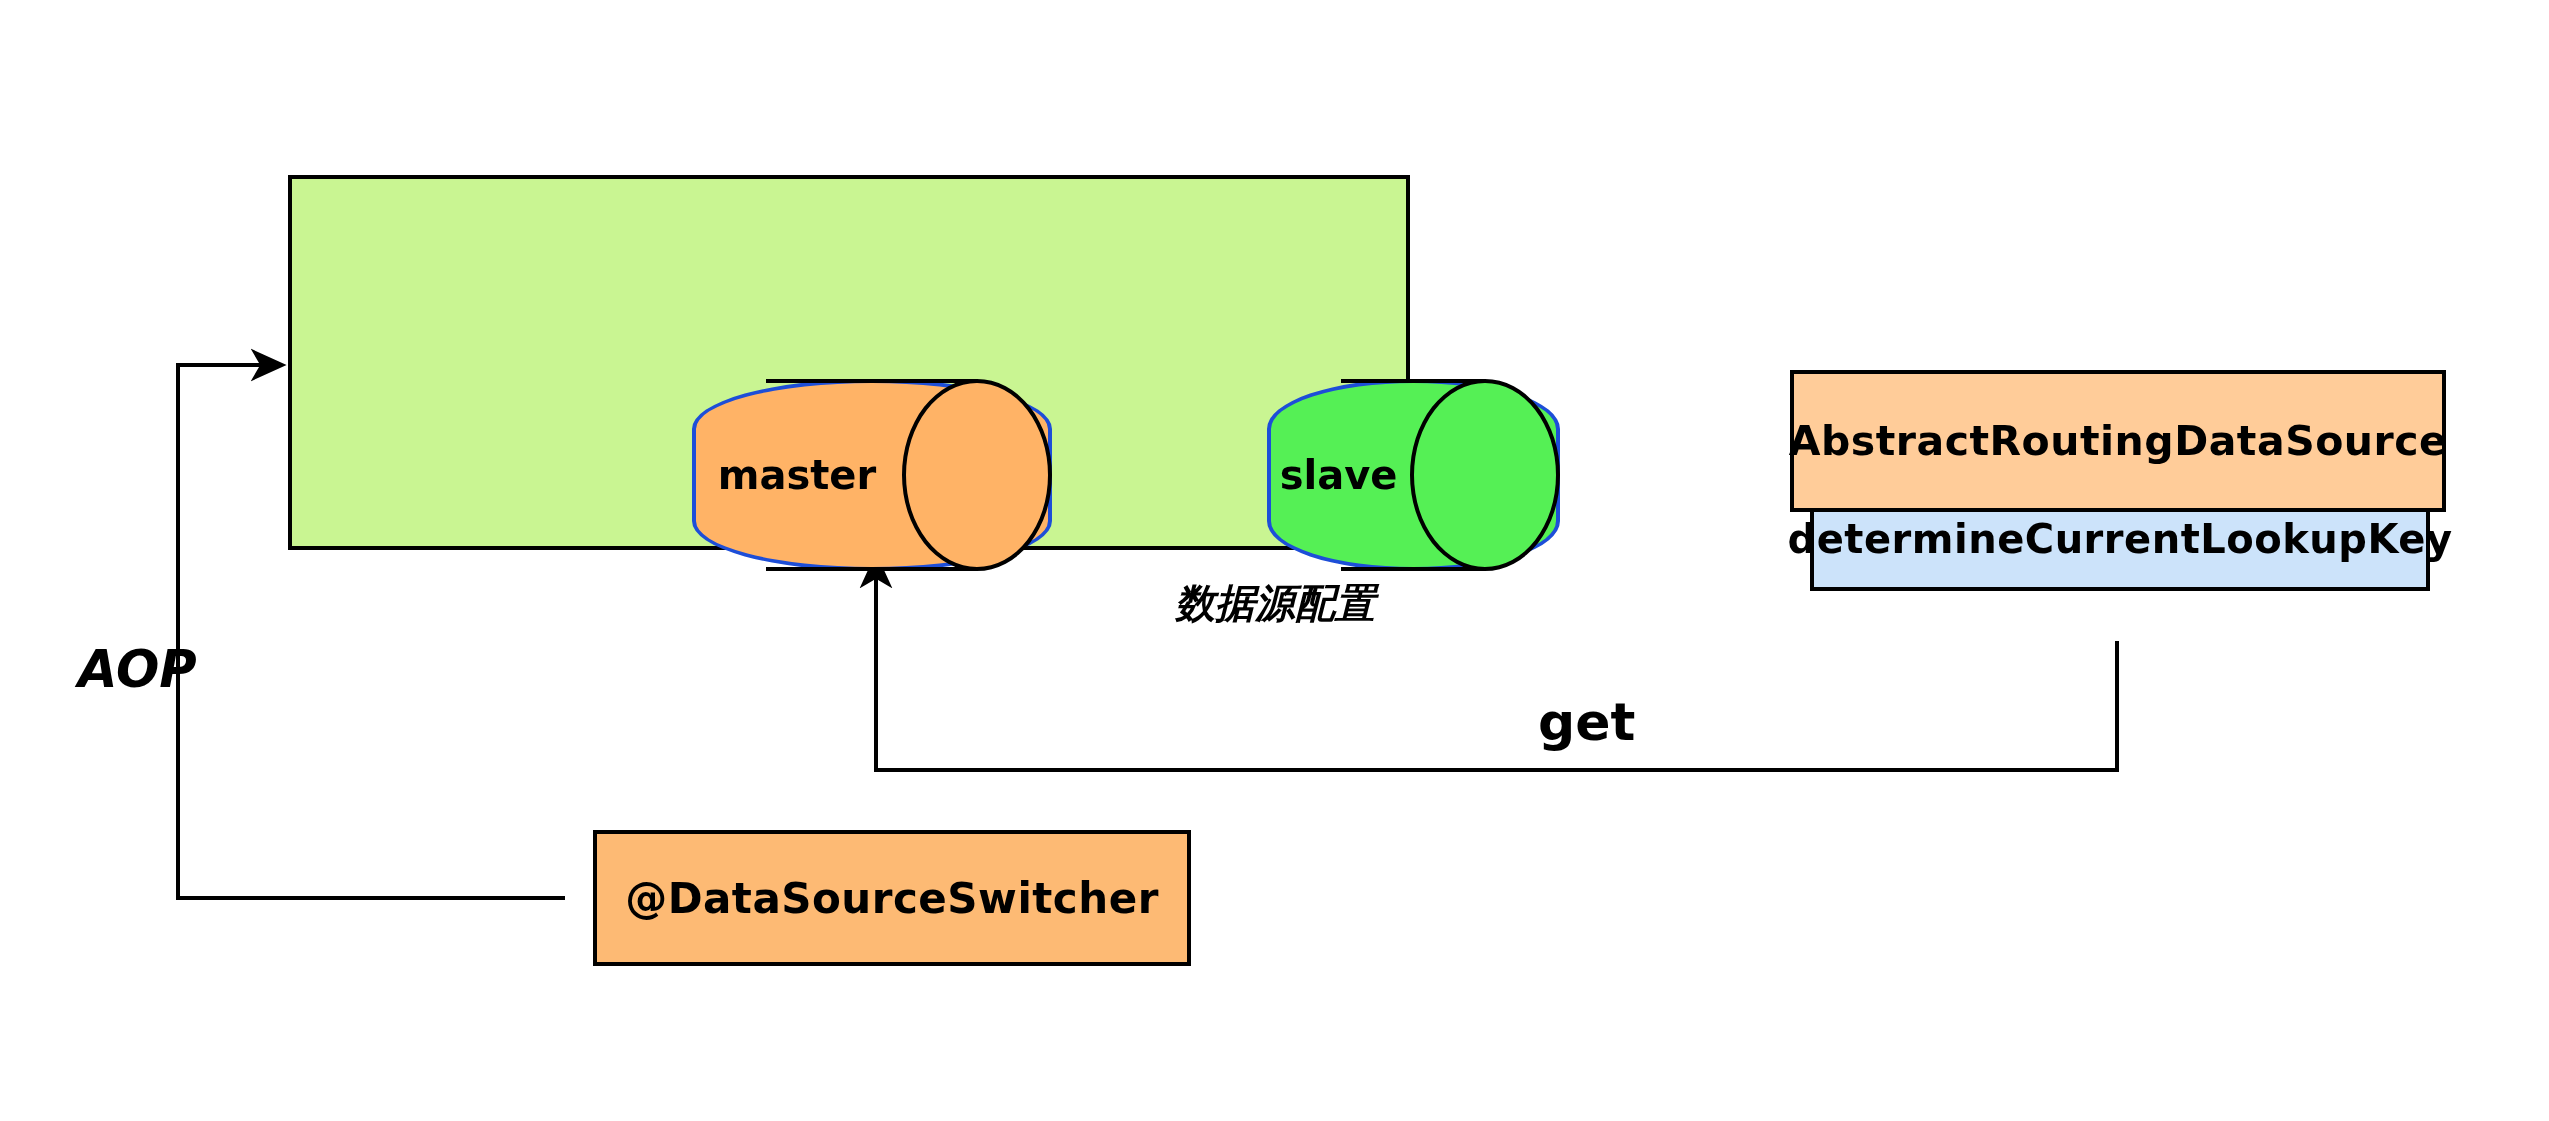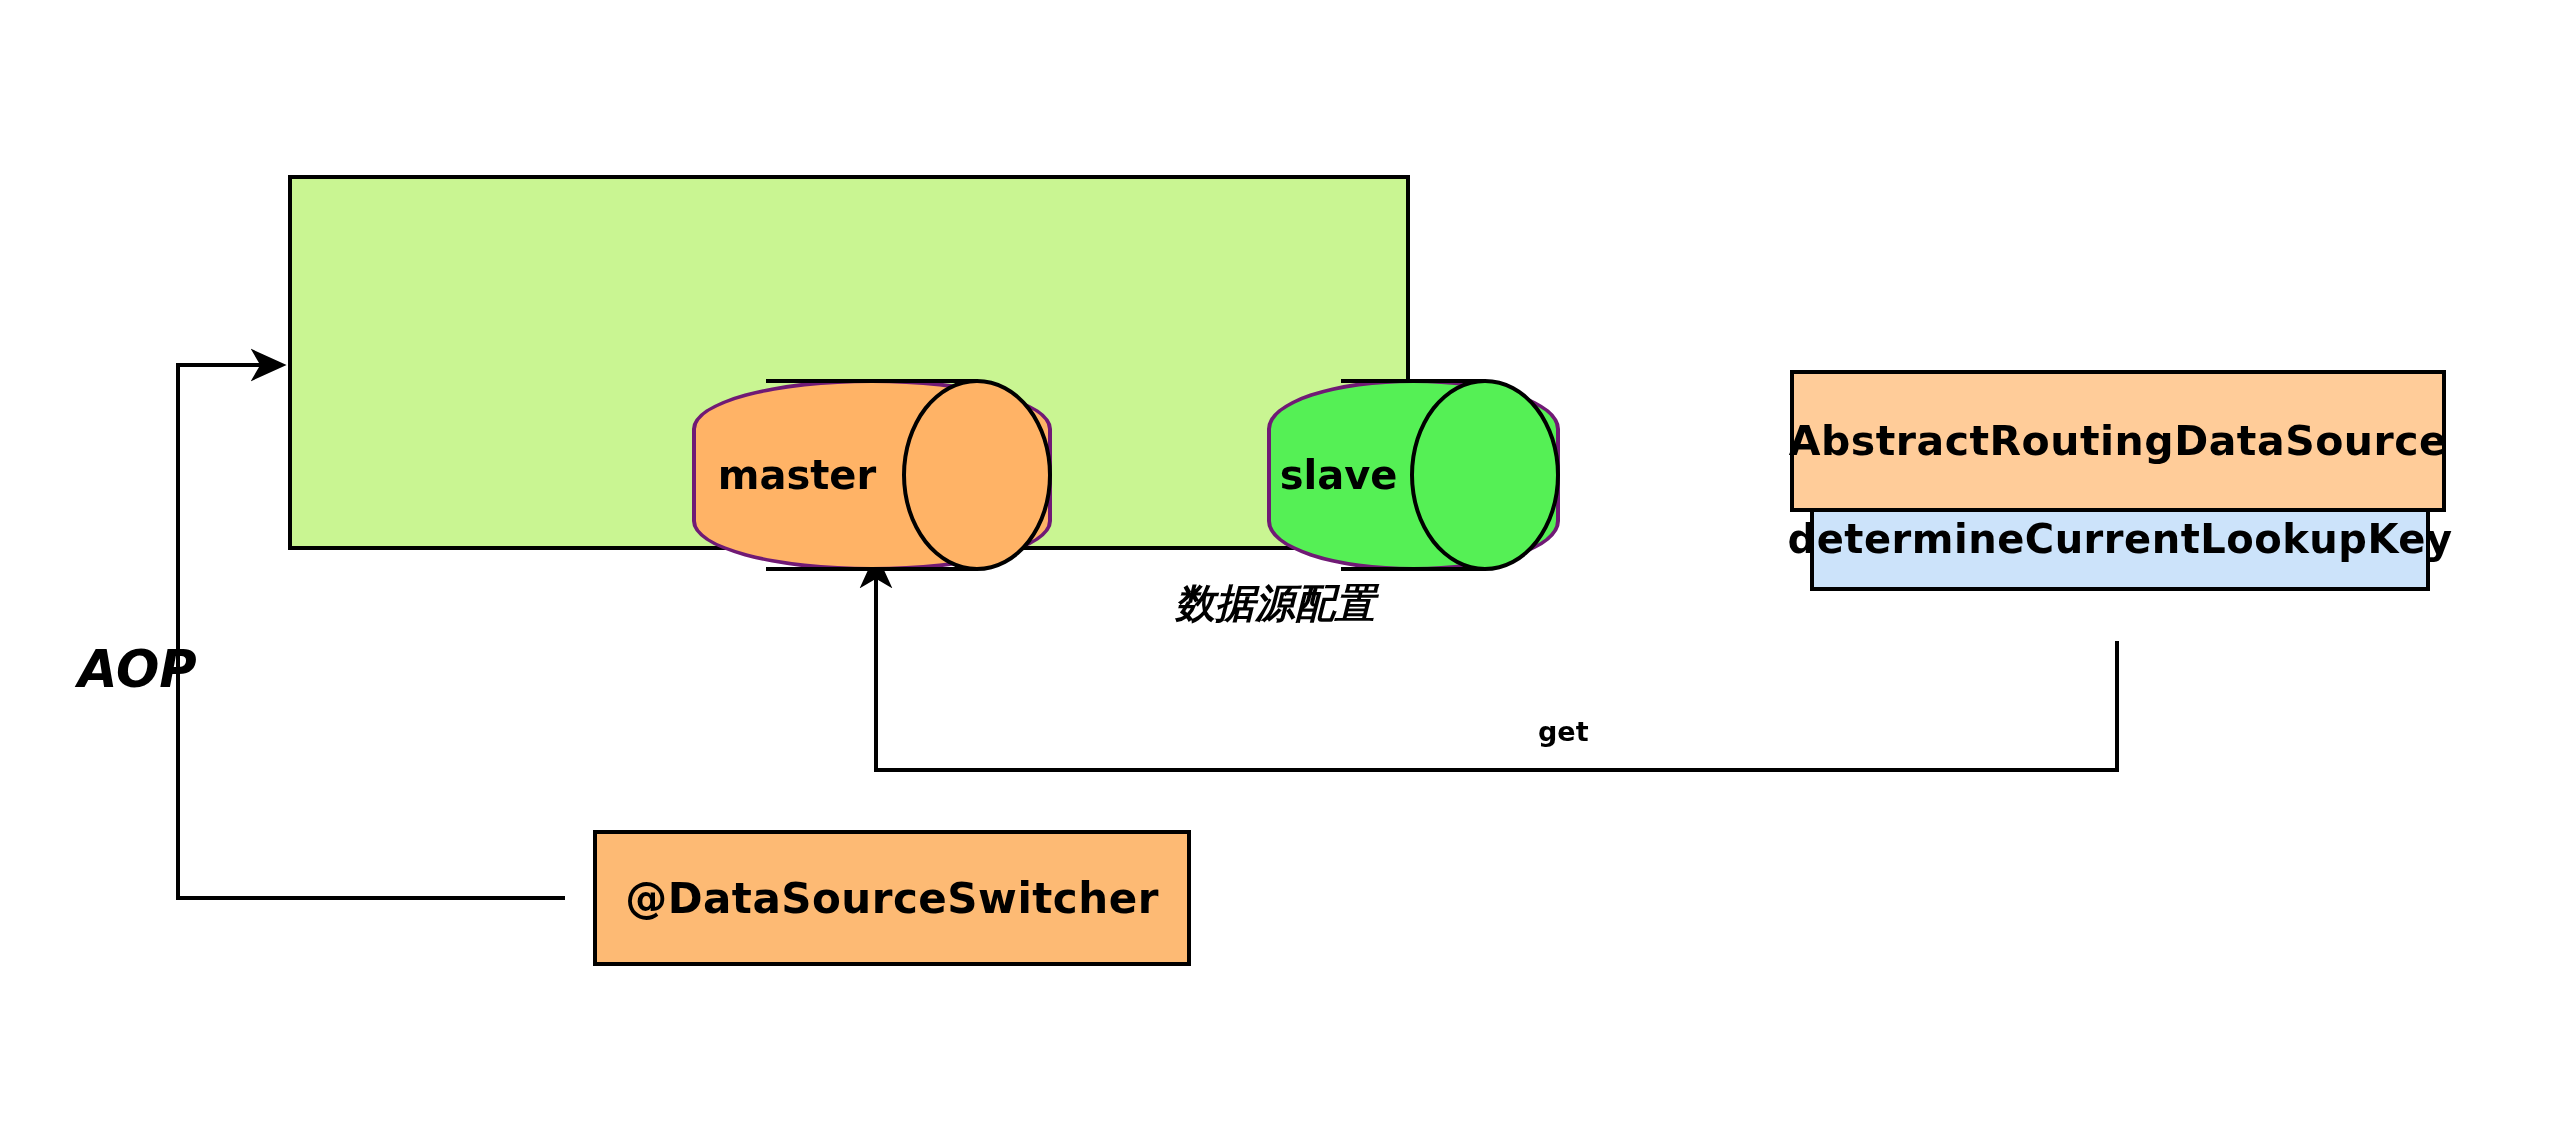--- a/index.html
+++ b/index.html
@@ -58,21 +58,21 @@
     left: 0;
     right: 0;
     bottom: 10px;
     text-align: center;
     font-size: 42px;
   }
 
   
   .cylinder {
     position: absolute;
-    border: 4px solid #701a75;
+    border: 4px solid #1d4ed8;
     border-radius: 50% / 26%;
     box-sizing: border-box;
     padding-left: 43px;
   }
   .cylinder .cyl-cap {
     position: absolute;
     top: -4px;
     bottom: -4px;
     width: 150px;
     right: -4px;
@@ -167,22 +167,22 @@
     white-space: nowrap;
   }
   #caption-aop {
     left: 78px;
     top: 640px;
     font-size: 51px;
     font-style: italic;
   }
   #caption-get {
     left: 1538px;
-    top: 716px;
-    font-size: 27px;
+    top: 692px;
+    font-size: 52px;
   }
   #caption-cn {
     left: 1175px;
     top: 562px;
     font-size: 40px;
     font-family: "DejaVu Sans", sans-serif;
     font-style: italic;
     margin-top: 14px;
   }
 </style>

